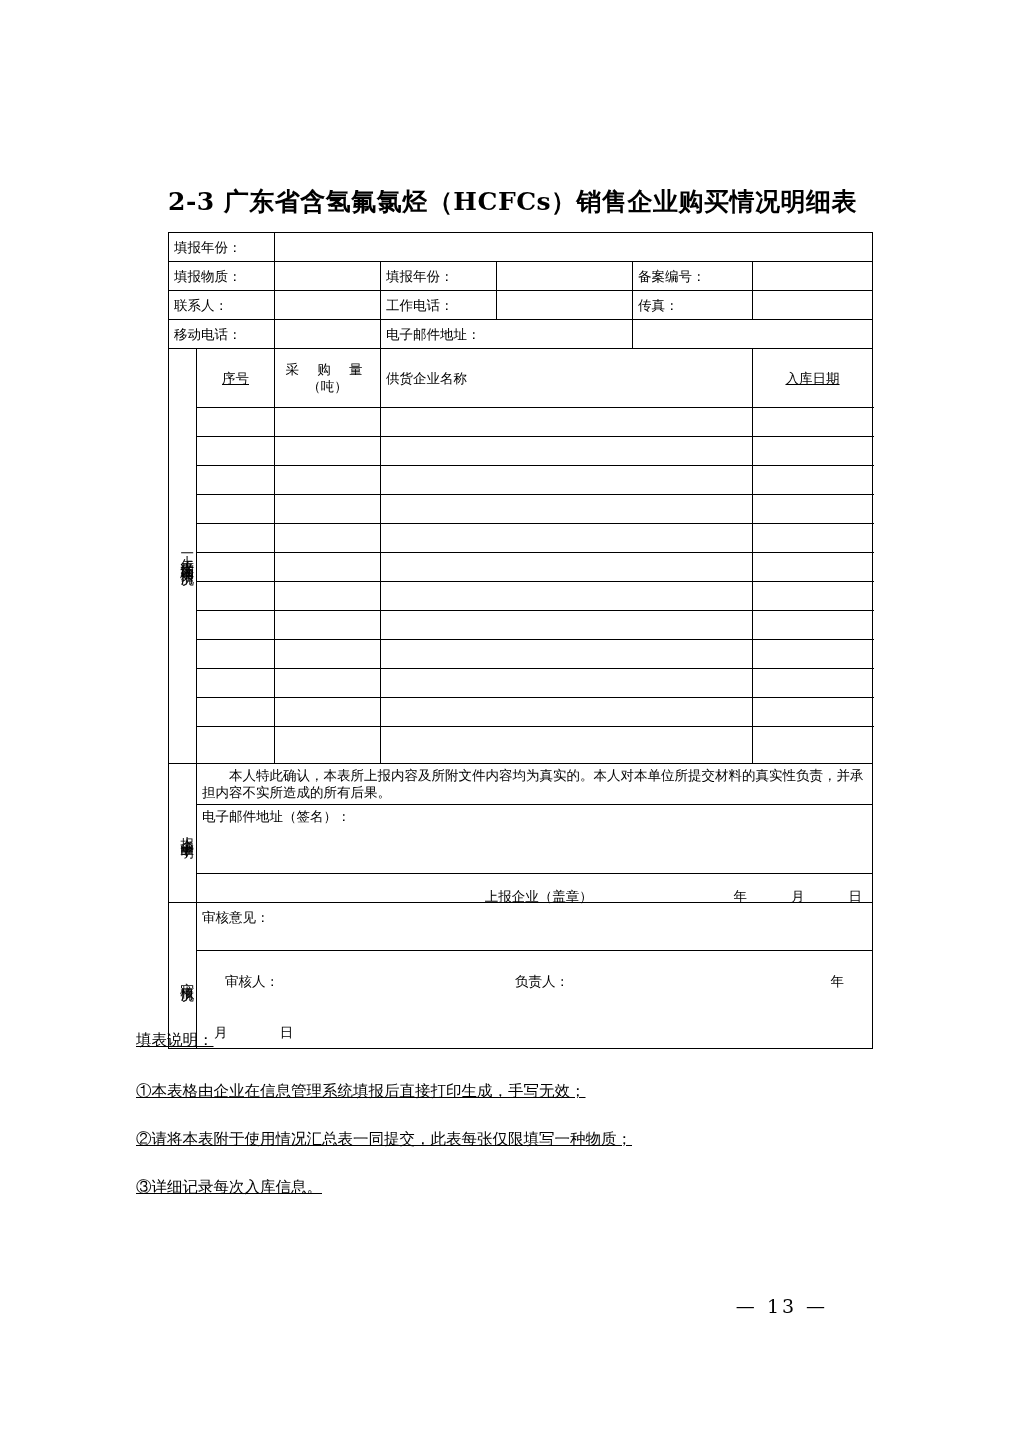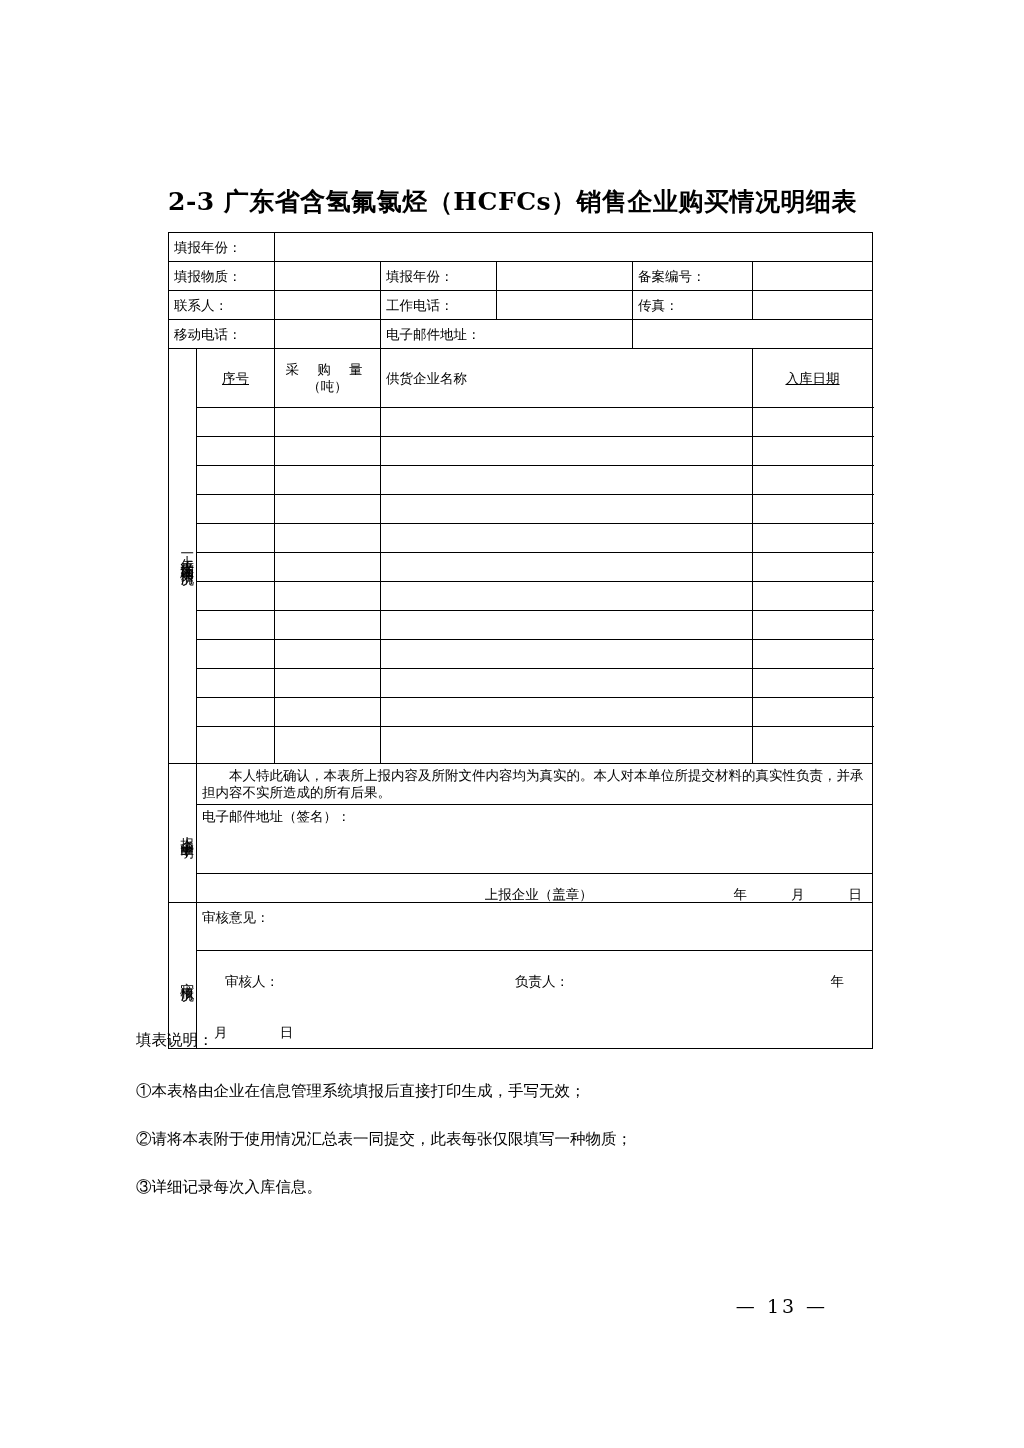--- a/index.html
+++ b/index.html
@@ -77,21 +77,20 @@
     text-indent: 2em;
     padding: 6px 8px 4px 8px;
   }
   .sig-line {
     padding: 6px 8px;
   }
   .stamp-line {
     padding: 4px 8px 6px 8px;
     position: relative;
     height: 24px;
-    font-family: Liberation Mono, monospace;
   }
   .stamp-center {
     position: absolute;
     left: 50%;
     transform: translateX(-46%);
     white-space: nowrap;
   }
   .stamp-ymd {
     position: absolute;
     right: 10px;
@@ -109,20 +108,21 @@
   .notes {
     position: absolute;
     left: 136px;
     top: 1030px;
     width: 800px;
     font-size: 15.5px;
     line-height: 1.35;
   }
   .notes p {
     margin: 0 0 27px 0;
+    text-decoration: underline;
   }
   .notes p.first { margin-bottom: 30px; }
   .pagenum {
     position: absolute;
     left: 0;
     top: 1295px;
     width: 1024px;
     text-align: center;
     font-size: 19px;
     padding-right: 16px;

